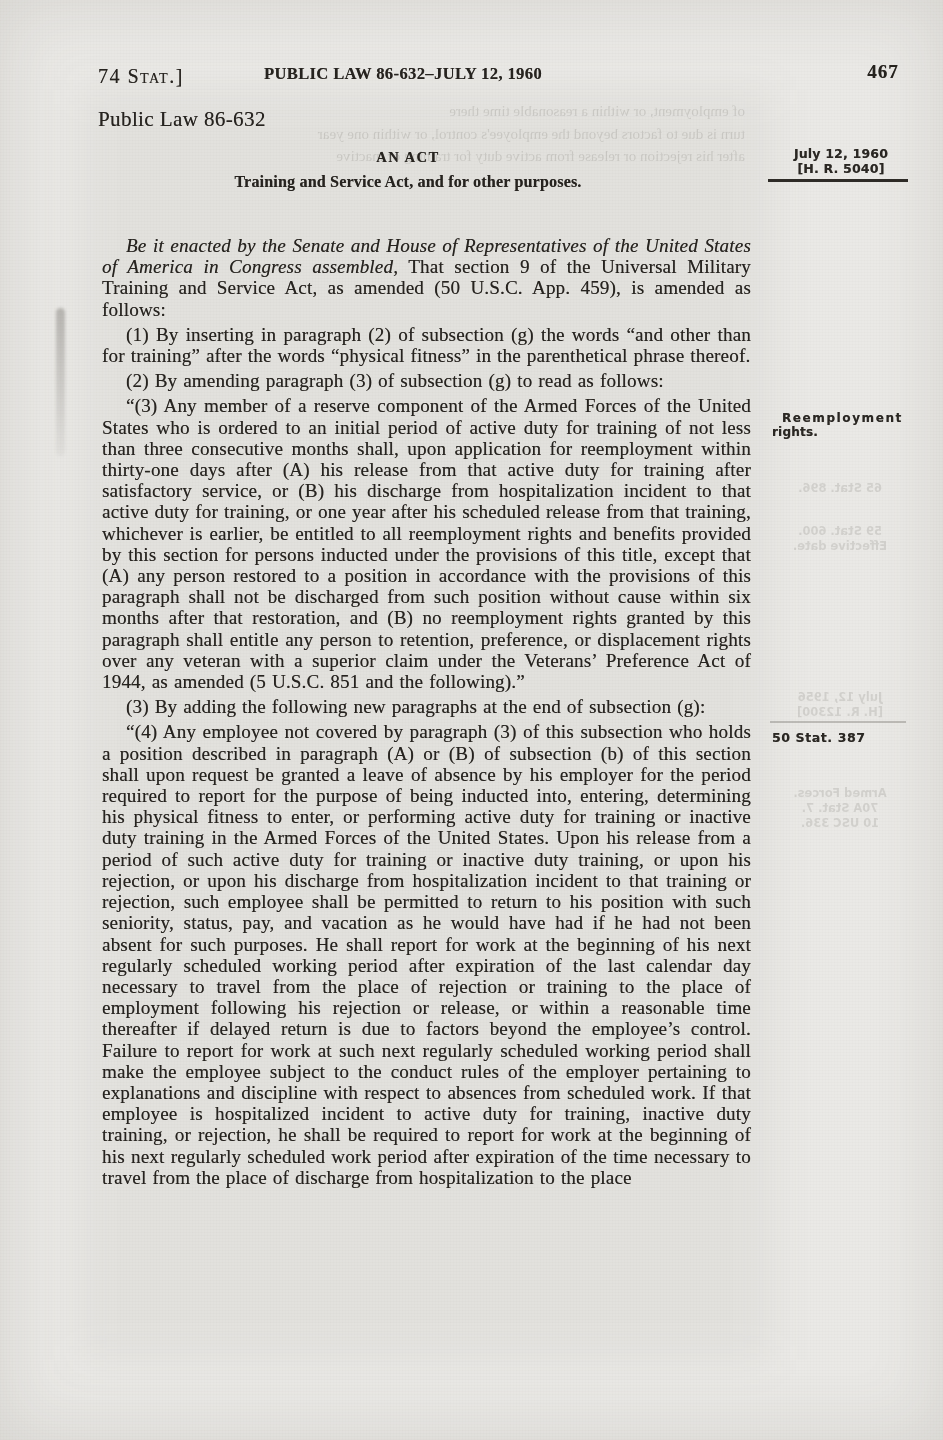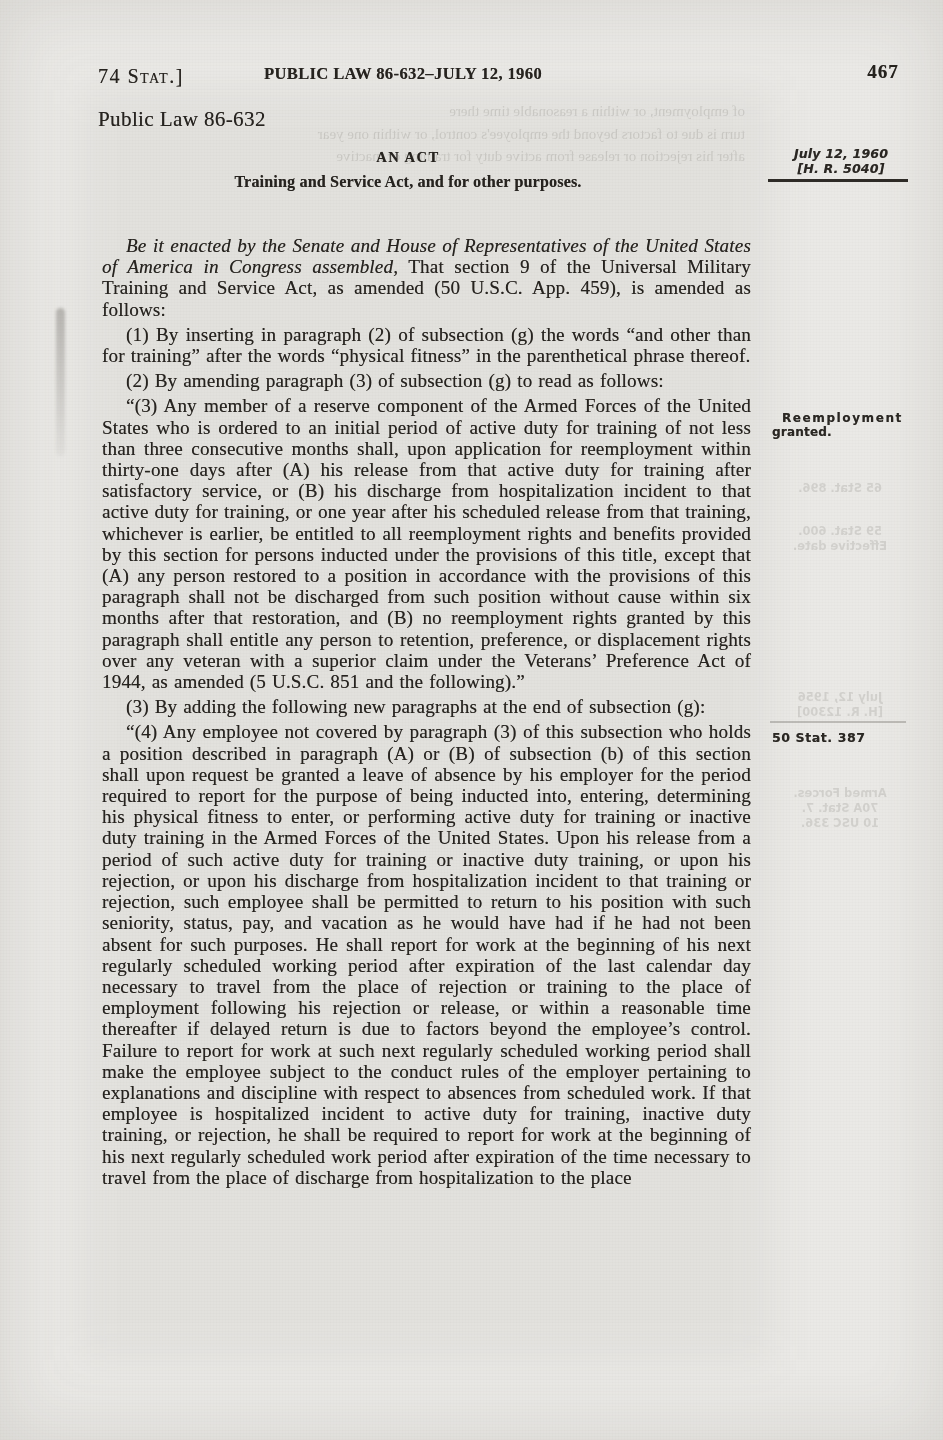--- a/index.html
+++ b/index.html
@@ -69,21 +69,21 @@
   .it { font-style: italic; }
 
   
   .margin-note {
     position: absolute; left: 772px; width: 138px;
     font-family: "DejaVu Sans", "Liberation Sans", sans-serif;
     font-size: 12px; line-height: 14px; font-weight: bold;
     color: #2a2723; letter-spacing: 0.2px;
     text-shadow: 0.2px 0.2px 0.4px rgba(40,36,30,0.5);
   }
-  .date-note { top: 146px; text-align: center; font-size: 12.5px; line-height: 15px; font-style: italic; }
+  .date-note { top: 146px; text-align: center; font-size: 12.5px; line-height: 15px; }
   .head-rule { position: absolute; left: 768px; top: 179px; width: 140px; height: 2.5px; background: #2e2b27; }
   .umts-note  { top: 249px; }
   .umts-note .l0 { text-indent: 10px; }
   .umts-note .l2 { letter-spacing: 2.2px; }
   .umts-note .l4 { text-indent: 6px; margin-top: 1px; letter-spacing: 0.6px; }
   .reemp-note { top: 411px; }
   .reemp-note .l0 { text-indent: 10px; letter-spacing: 1.6px; }
   .stat-note  { top: 731px; font-size: 12.5px; letter-spacing: 0.6px; }
 
   
@@ -152,21 +152,21 @@
 
   <div class="margin-note date-note">
     <div>July 12, 1960</div>
     <div>[H. R. 5040]</div>
   </div>
   <div class="head-rule"></div>
 
 
   <div class="margin-note reemp-note">
     <div class="l0">Reemployment</div>
-    <div class="l1">granted.</div>
+    <div class="l1">rights.</div>
   </div>
 
   <div class="margin-note stat-note">50 Stat. 387</div>
 
   <div class="body-column ink">
     <p><span class="it">Be it enacted by the Senate and House of Representatives of the United States of America in Congress assembled,</span> <span>That section 9 of the Universal Military Training and Service Act, as amended (50 U.S.C. App. 459), is amended as follows:</span></p>
     <p>(1) By inserting in paragraph (2) of subsection (g) the words “and other than for training” after the words “physical fitness” in the parenthetical phrase thereof.</p>
     <p>(2) By amending paragraph (3) of subsection (g) to read as follows:</p>
     <p>“(3) Any member of a reserve component of the Armed Forces of the United States who is ordered to an initial period of active duty for training of not less than three consecutive months shall, upon application for reemployment within thirty-one days after (A) his release from that active duty for training after satisfactory service, or (B) his discharge from hospitalization incident to that active duty for training, or one year after his scheduled release from that training, whichever is earlier, be entitled to all reemployment rights and benefits provided by this section for persons inducted under the provisions of this title, except that (A) any person restored to a position in accordance with the provisions of this paragraph shall not be discharged from such position without cause within six months after that restoration, and (B) no reemployment rights granted by this paragraph shall entitle any person to retention, preference, or displacement rights over any veteran with a superior claim under the Veterans’ Preference Act of 1944, as amended (5 U.S.C. 851 and the following).”</p>
     <p>(3) By adding the following new paragraphs at the end of subsection (g):</p>

